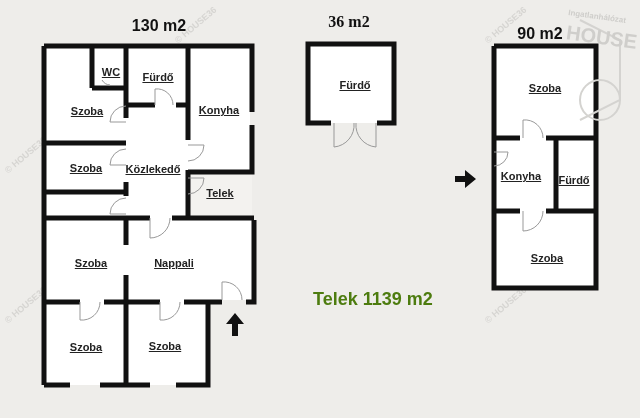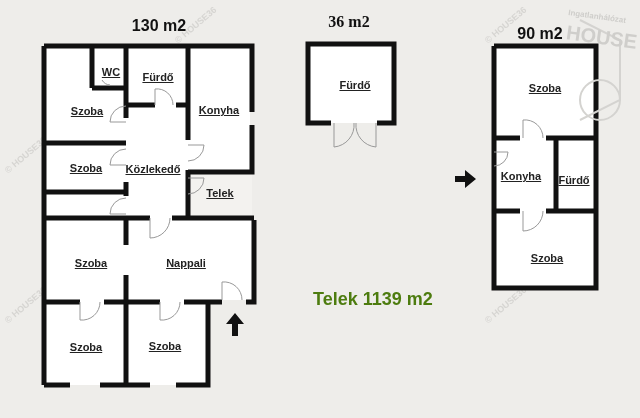--- a/index.html
+++ b/index.html
@@ -124,21 +124,21 @@
 <div class="lbl telek" style="left:373px;top:299px;">Telek 1139 m2</div>
 
 <div class="lbl room" style="left:111px;top:72px;">WC</div>
 <div class="lbl room" style="left:158px;top:77px;">Fürdő</div>
 <div class="lbl room" style="left:219px;top:110px;">Konyha</div>
 <div class="lbl room" style="left:87px;top:111px;">Szoba</div>
 <div class="lbl room" style="left:86px;top:168px;">Szoba</div>
 <div class="lbl room" style="left:153px;top:160px;margin-top:9px;">Közlekedő</div>
 <div class="lbl room" style="left:220px;top:193px;">Telek</div>
 <div class="lbl room" style="left:91px;top:263px;">Szoba</div>
-<div class="lbl room" style="left:186px;top:263px;">Nappali</div>
+<div class="lbl room" style="left:174px;top:263px;">Nappali</div>
 <div class="lbl room" style="left:86px;top:347px;">Szoba</div>
 <div class="lbl room" style="left:165px;top:346px;">Szoba</div>
 
 <div class="lbl room" style="left:355px;top:85px;">Fürdő</div>
 
 <div class="lbl room" style="left:545px;top:88px;">Szoba</div>
 <div class="lbl room" style="left:521px;top:176px;">Konyha</div>
 <div class="lbl room" style="left:574px;top:180px;">Fürdő</div>
 <div class="lbl room" style="left:547px;top:258px;">Szoba</div>
 

